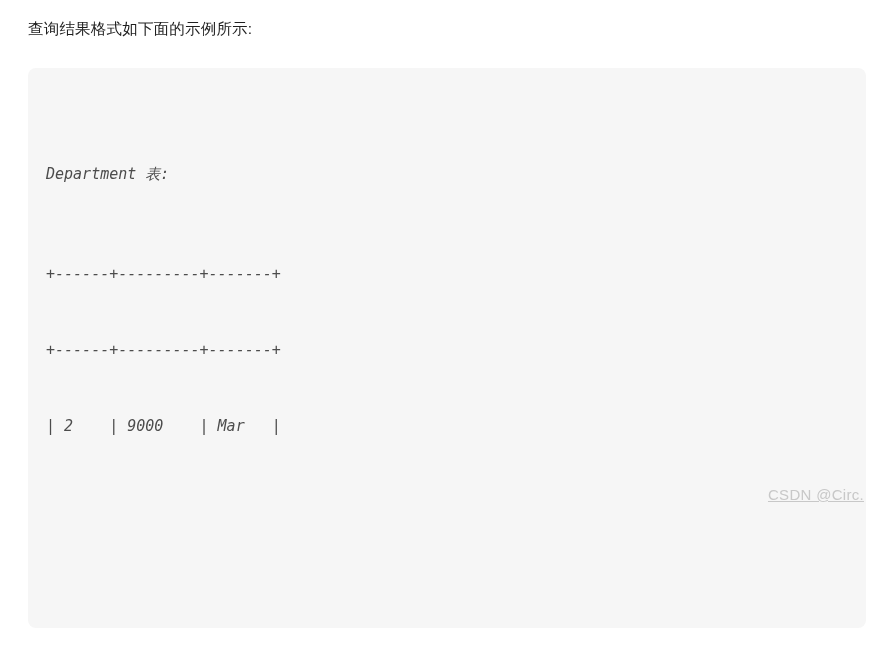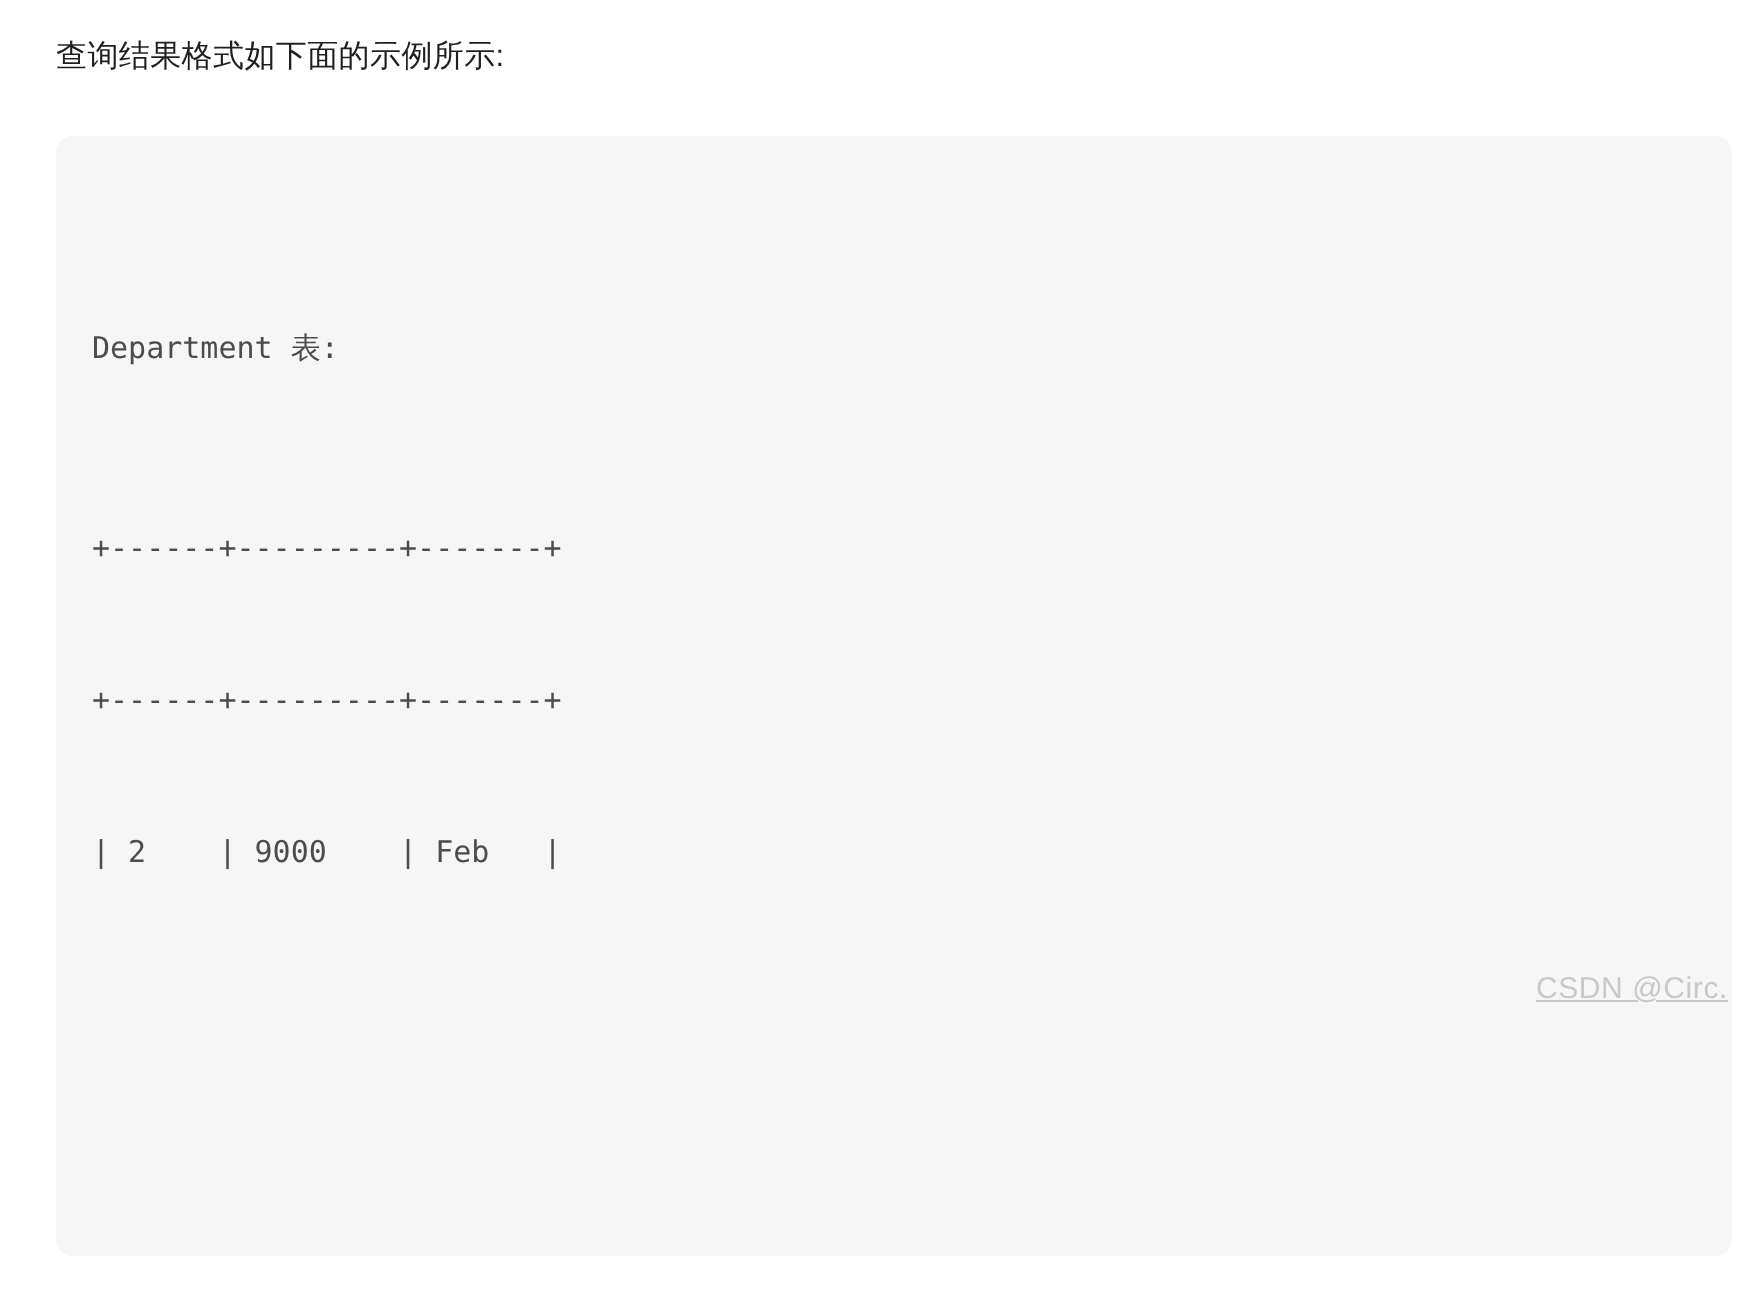--- a/index.html
+++ b/index.html
@@ -37,20 +37,21 @@
     position: absolute;
     left: 28px;
     top: 68px;
     width: 838px;
     height: 560px;
     box-sizing: border-box;
     background: #f6f6f6;
     border-radius: 8px;
     padding: 18px 0 0 18px;
     overflow: hidden;
+    font-style: italic;
   }
 
   .code-block {
     margin: 0;
     padding: 0;
     font-family: "DejaVu Sans Mono", "Liberation Mono", monospace;
     font-size: 15px;
     line-height: 25.2px;
     color: #4c4c4c;
     white-space: pre;
@@ -86,21 +87,21 @@
 
   <div class="intro-heading">查询结果格式如下面的示例所示:</div>
 
   <div class="code-card">
     <div class="code-block">
 
       <div class="code-line cjk">Department 表:</div>
 
       <div class="code-line">+------+---------+-------+</div>
       <div class="code-line">+------+---------+-------+</div>
-      <div class="code-line">| 2    | 9000    | Feb   |</div>
+      <div class="code-line">| 2    | 9000    | Mar   |</div>
       
       
       
       
 
       
 
       
 
       

